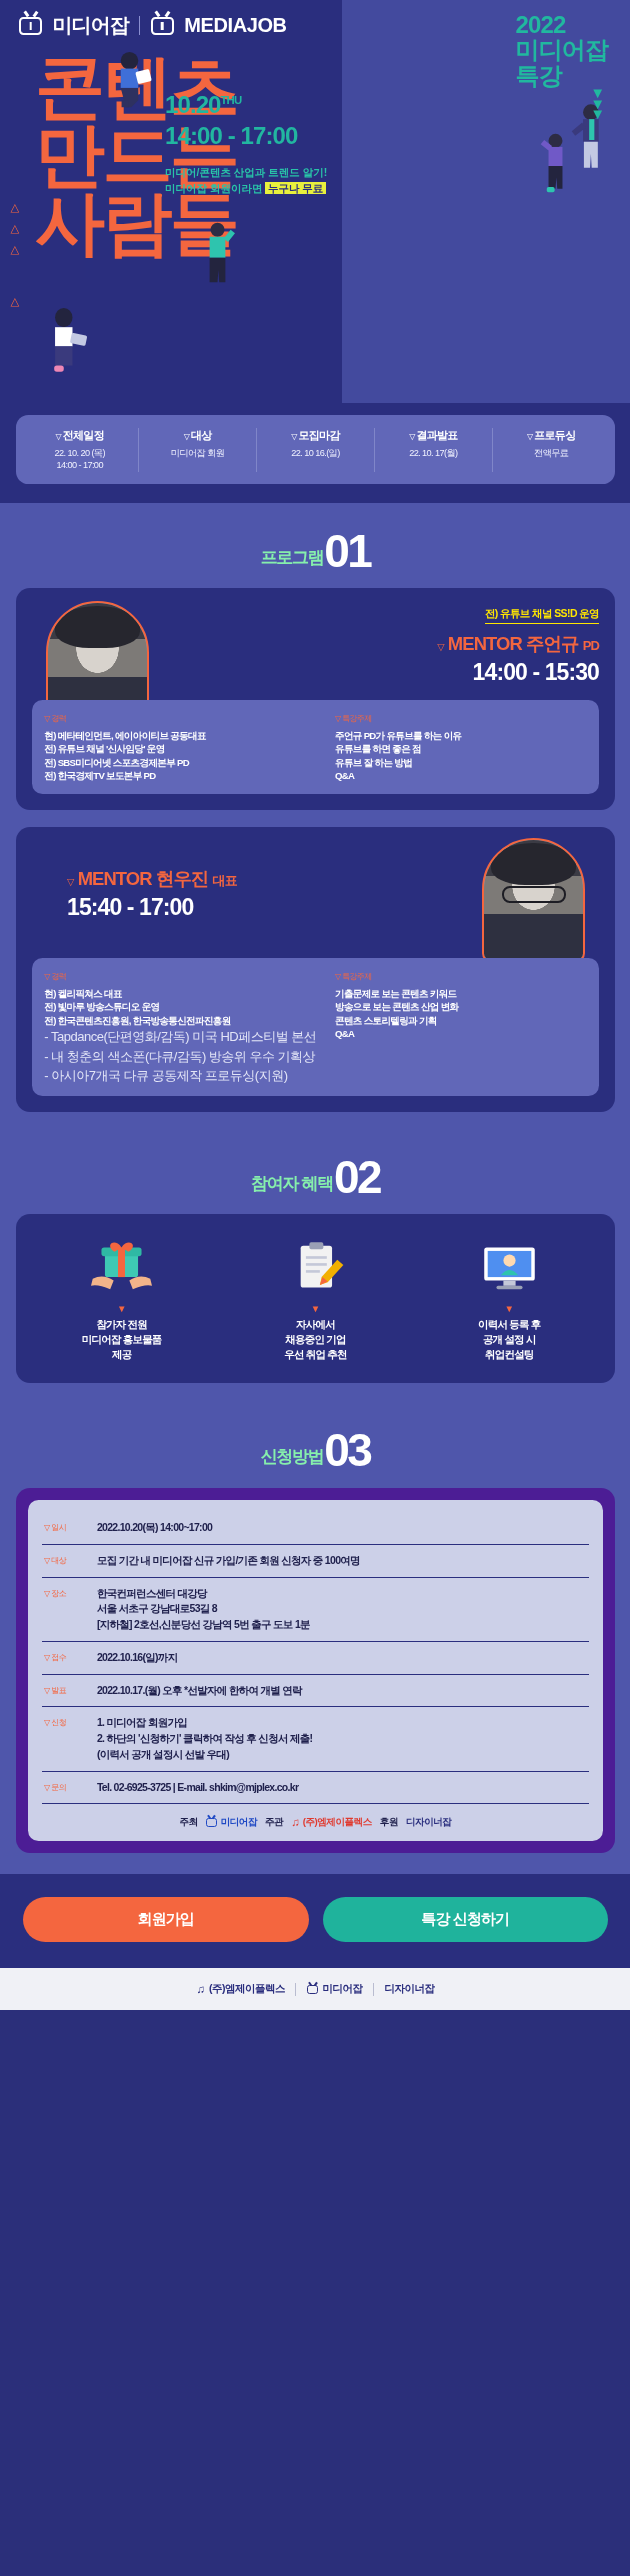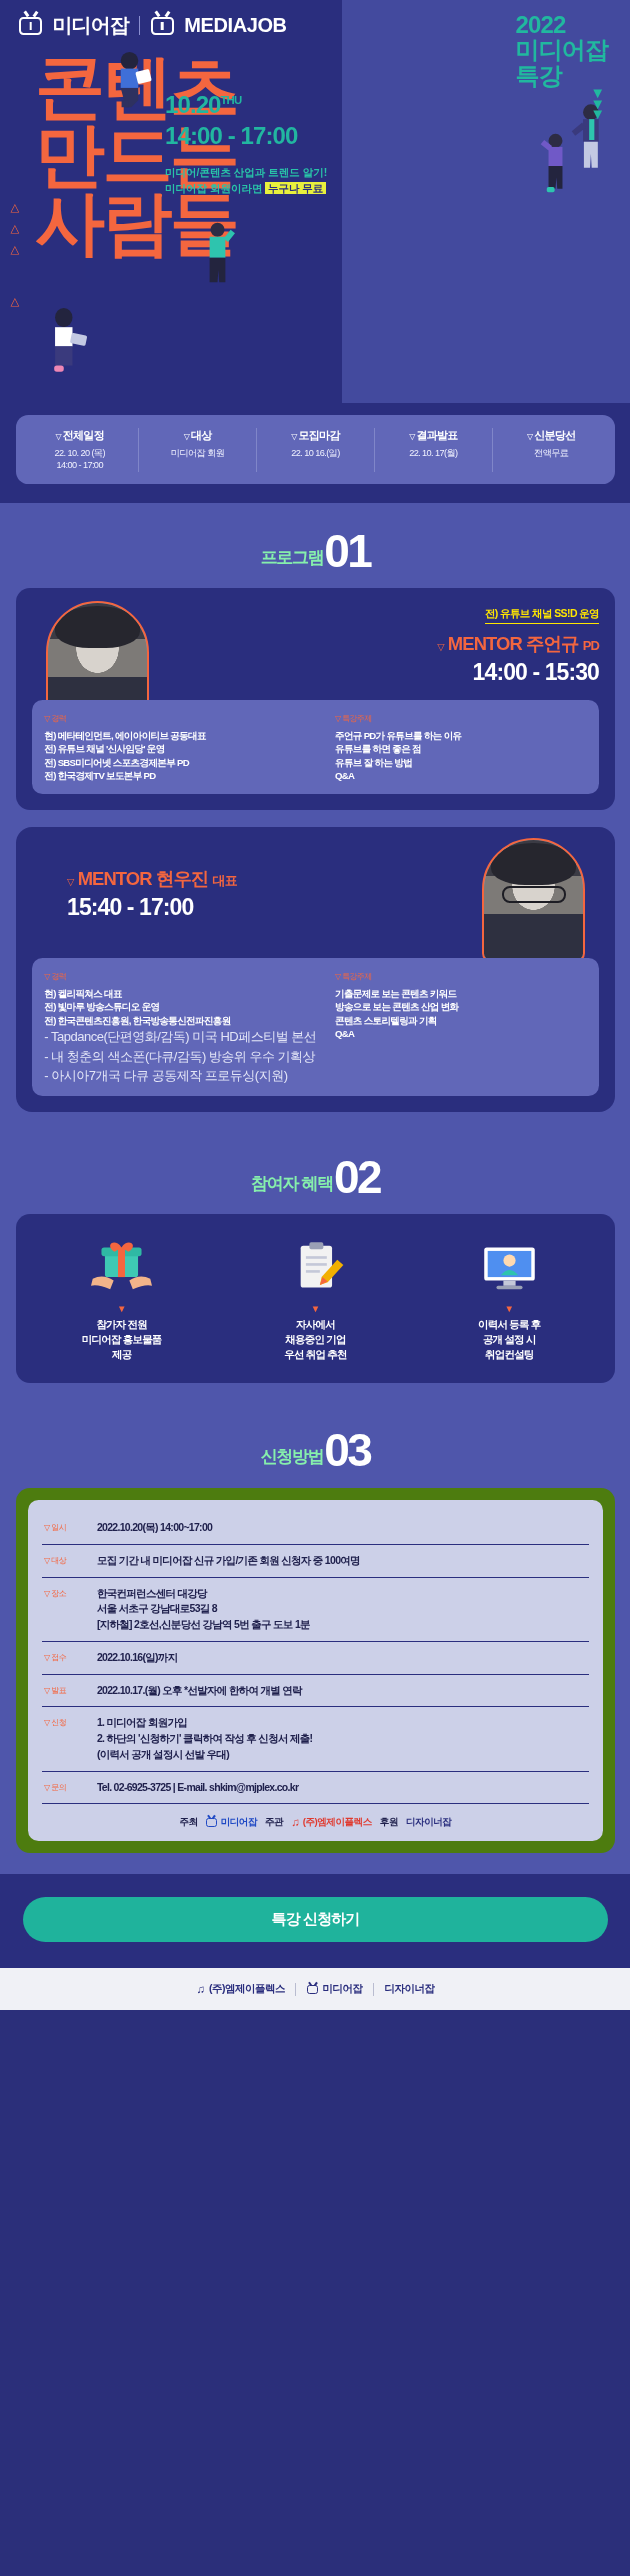--- a/index.html
+++ b/index.html
@@ -97,21 +97,21 @@
   
   .ben-wrap{ background:#4f56ab; padding:0 16px 19px; }
   .ben-card{ background:#2a2e7e; border-radius:14px; padding:23px 8.8px 21px; display:flex; }
   .ben-col{ flex:1; text-align:center; }
   .ben-ico{ width:75px; height:61px; margin:0 auto 5.3px; position:relative; }
   .ben-cap-ar{ color:#f4663f; font-size:9.6px; line-height:1; }
   .ben-txt{ font-size:10.5px; font-weight:800; line-height:1.45; letter-spacing:-0.8px; margin-top:3.5px;}
 
   
   .app-wrap{ background:#4f56ab; padding:0 16px 21px; }
-  .app-card{ background:#4d7c0f; border-radius:14px; padding:12.3px; }
+  .app-card{ background:#4c1d95; border-radius:14px; padding:12.3px; }
   .app-inner{ background:#ccd0e8; border-radius:10.5px; padding:12.3px 14px; }
   .app-row{ display:flex; gap:8.8px; padding:8px 1.8px; border-bottom:0.9px solid #2a2e7e; }
   .app-row:last-child{ border-bottom:none; }
   .app-k{ color:#f4663f; font-size:11px; font-weight:900; letter-spacing:-0.7px; width:44px; flex:none; }
   .app-k span{ font-size:8px; font-weight:400; margin-right:1.8px; }
   .app-v{ color:#20214d; font-size:10.5px; font-weight:600; line-height:1.5; letter-spacing:-0.7px; }
 
   .host-row{ display:flex; align-items:center; justify-content:center; gap:8px; flex-wrap:wrap;
      padding-top:11.4px; font-size:9.6px; font-weight:700; letter-spacing:-0.5px; color:#20214d;}
   .host-row .lbl{ color:#20214d; }
@@ -233,21 +233,21 @@
     </div>
     <div class="info-col">
       <div class="info-h"><b>▽</b><span>모집마감</span></div>
       <div class="info-v" style="white-space:pre-line">22. 10 16.(일)</div>
     </div>
     <div class="info-col">
       <div class="info-h"><b>▽</b><span>결과발표</span></div>
       <div class="info-v" style="white-space:pre-line">22. 10. 17(월)</div>
     </div>
     <div class="info-col">
-      <div class="info-h"><b>▽</b><span>신분당선</span></div>
+      <div class="info-h"><b>▽</b><span>프로듀싱</span></div>
       <div class="info-v" style="white-space:pre-line">전액무료</div>
     </div>
   </div>
 </div>
 
 <div class="sec-band">
   <div class="sec-head">
     <span class="t">프로그램</span>
     <span class="n">01</span>
   </div>
@@ -282,21 +282,21 @@
         <div class="d-li">주언규 PD가 유튜브를 하는 이유</div>
         <div class="d-li">유튜브를 하면 좋은 점</div>
         <div class="d-li">유튜브 잘 하는 방법</div>
         <div class="d-li">Q&amp;A</div>
       </div>
     </div>
   </div>
 </div>
 
 <div class="mentor-wrap">
-  <div class="mentor-card" style="min-height:235px;border-radius:16px;">
+  <div class="mentor-card" style="min-height:235px;">
     <div class="m-photo right">
       <div class="face"></div>
         <div class="hair"></div>
         <div class="glass"></div>
     </div>
     <div class="m-top align-l" style="padding-left:35px;">
       <div class="m-name" style="margin-top:23px;">
         <span class="caret">▽</span>
         <span class="mt">MENTOR</span>
         <span class="nm">현우진</span>
@@ -444,20 +444,21 @@
         <span class="lbl">후원</span>
         <span class="chip navy">
             <span>디자이너잡</span>
           </span>
       </div>
     </div>
   </div>
 </div>
 
 <div class="cta-wrap">
+  <div class="cta orange">회원가입</div>
   <div class="cta teal">특강 신청하기</div>
 </div>
 
 <div class="footer">
   <div class="f-item">
     <span style="color:#2a2e7e;font-size:11.4px;">♫</span>
     <span>(주)엠제이플렉스</span>
   </div>
   <div class="f-div"></div>
   <div class="f-item">

